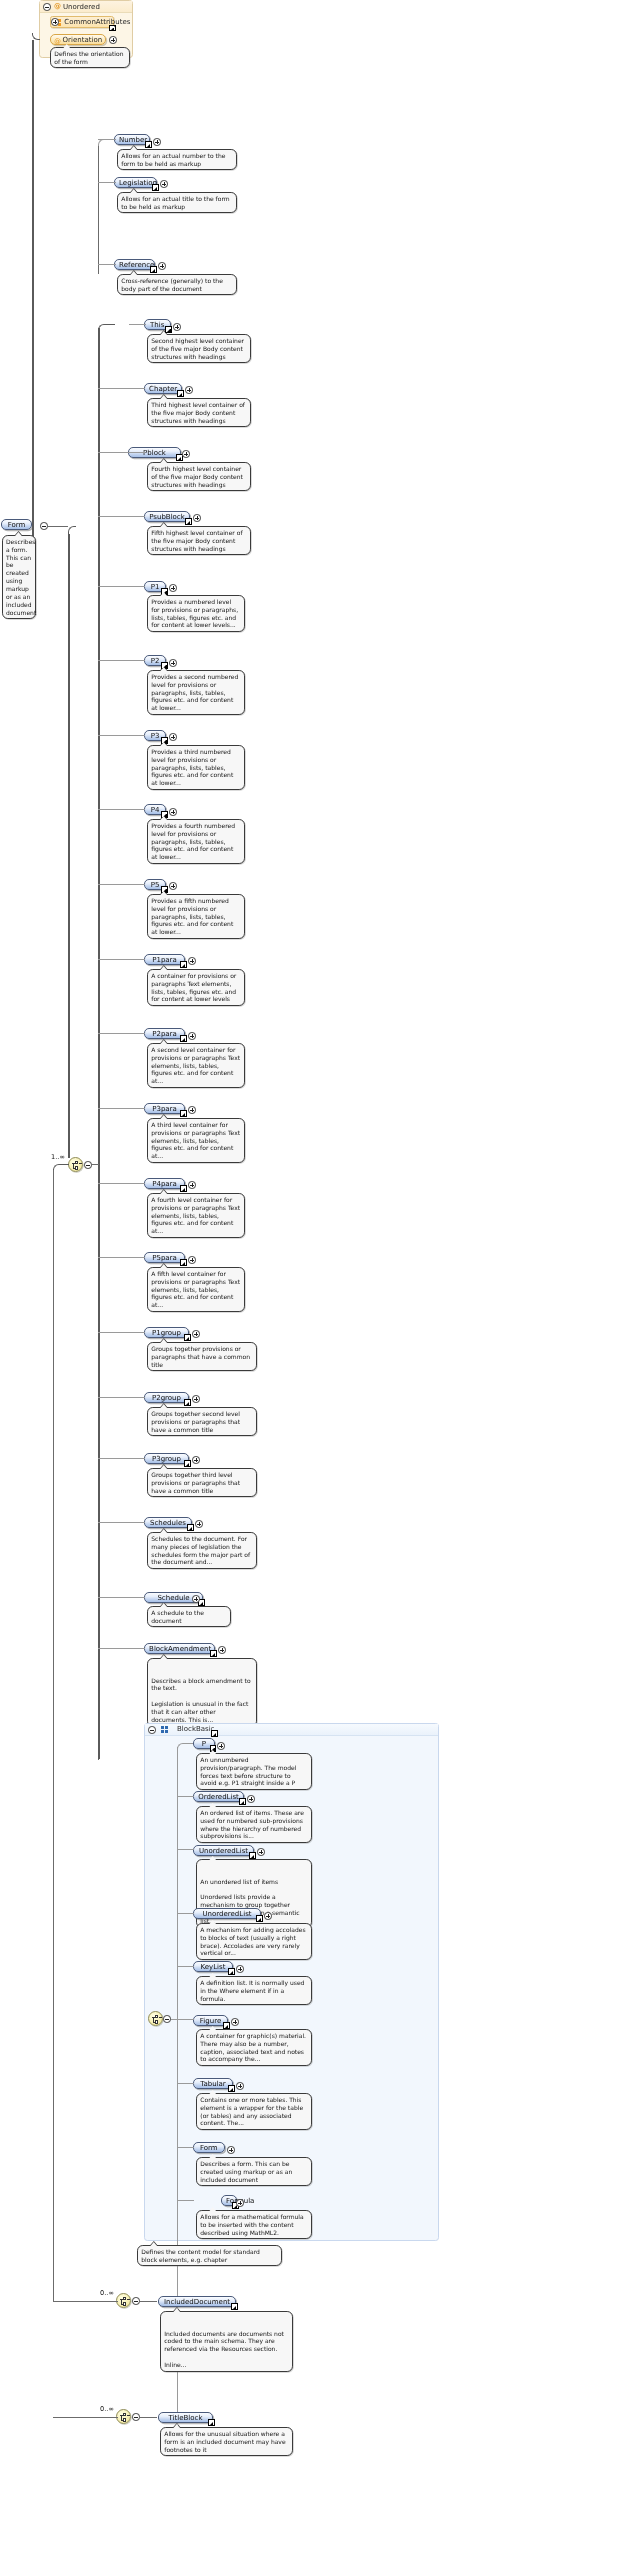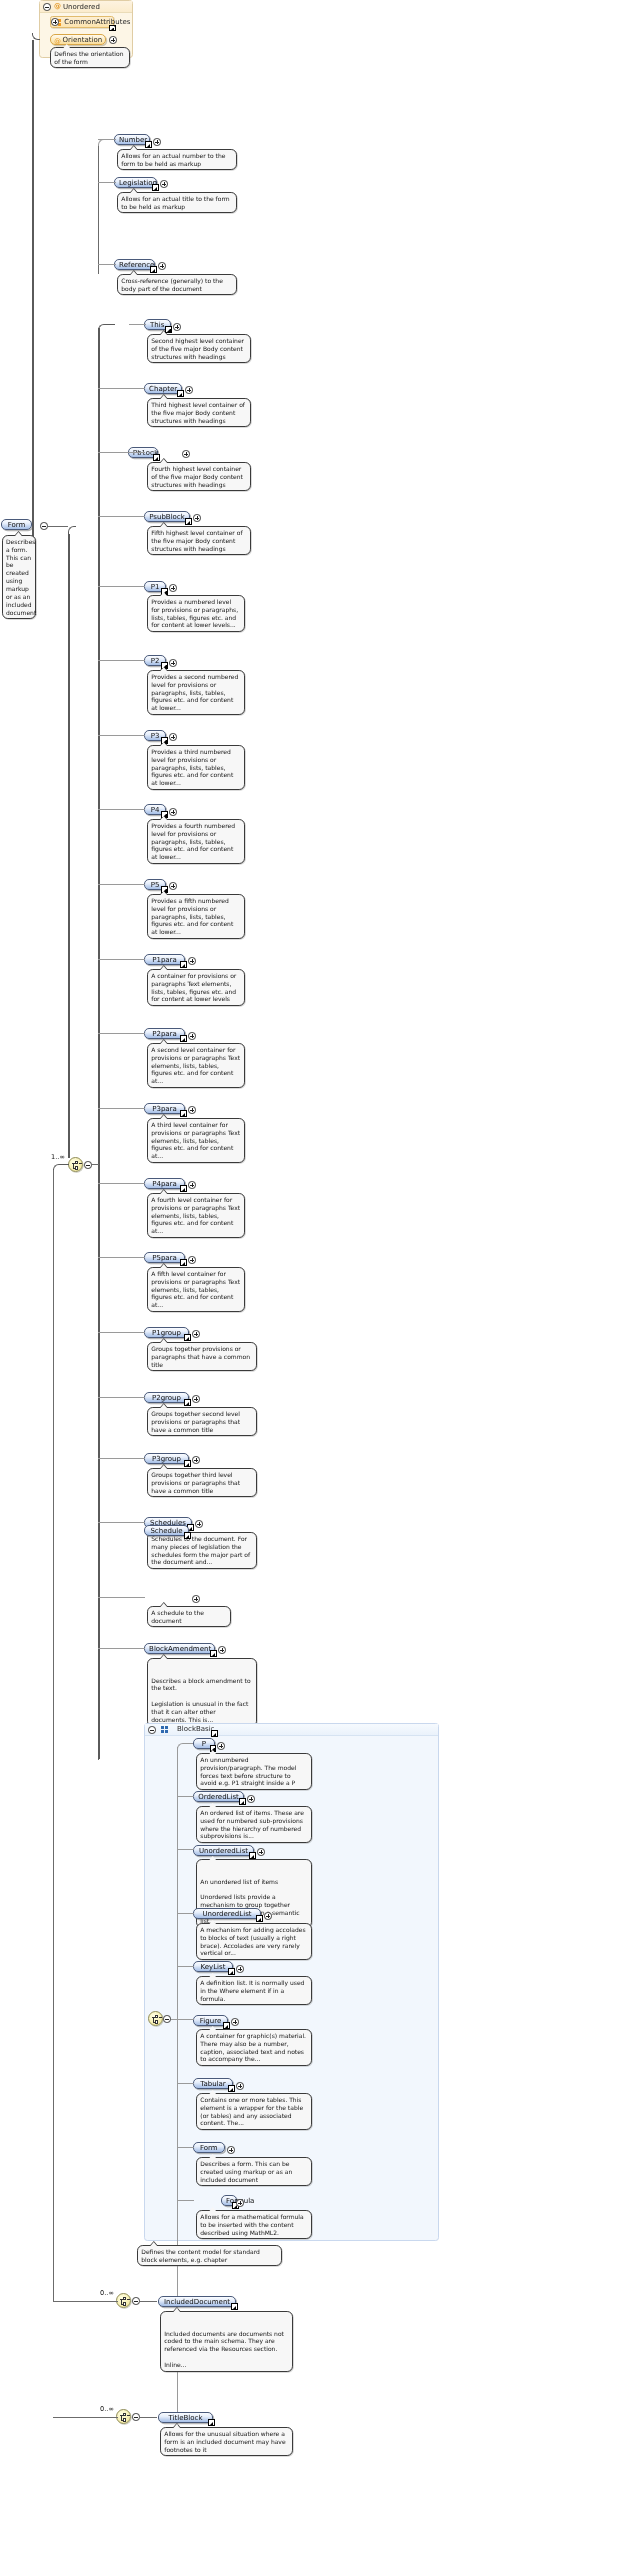--- a/index.html
+++ b/index.html
@@ -307,21 +307,21 @@
     <span>Chapter</span>
     <span class="refbadge"></span>
   </div>
   <div class="pm plus" style="left:185px; top:386px;"></div>
   <div class="hline" style="left:98px; top:388px; width:47px;"></div>
   <div class="desc" style="left:147px; top:398px; width:104px;">
     <span class="tipb"></span><span class="tip"></span>
     <span>Third highest level container of the five major Body content structures with headings</span>
   </div>
 
-  <div class="node" style="left:128px; top:447px; width:30px;font-family:Liberation Mono, monospace;">
+  <div class="node" style="left:128px; top:447px; width:53px;">
     <span>Pblock</span>
     <span class="refbadge"></span>
   </div>
   <div class="pm plus" style="left:182px; top:450px;"></div>
   <div class="hline" style="left:98px; top:452px; width:47px;"></div>
   <div class="desc" style="left:147px; top:462px; width:104px;">
     <span class="tipb"></span><span class="tip"></span>
     <span>Fourth highest level container of the five major Body content structures with headings</span>
   </div>
 
@@ -483,21 +483,21 @@
     <span>Schedules</span>
     <span class="refbadge"></span>
   </div>
   <div class="pm plus" style="left:195px; top:1520px;"></div>
   <div class="hline" style="left:98px; top:1522px; width:47px;"></div>
   <div class="desc" style="left:147px; top:1532px; width:110px;">
     <span class="tipb"></span><span class="tip"></span>
     <span>Schedules to the document. For many pieces of legislation the schedules form the major part of the document and...</span>
   </div>
 
-  <div class="node" style="left:144px; top:1525px; width:45px;">
+  <div class="node" style="left:144px; top:1592px; width:59px;">
     <span>Schedule</span>
     <span class="refbadge"></span>
   </div>
   <div class="pm plus" style="left:192px; top:1595px;"></div>
   <div class="hline" style="left:98px; top:1597px; width:47px;"></div>
   <div class="desc" style="left:147px; top:1606px; width:84px;">
     <span class="tipb"></span><span class="tip"></span>
     <span>A schedule to the document</span>
   </div>
 

